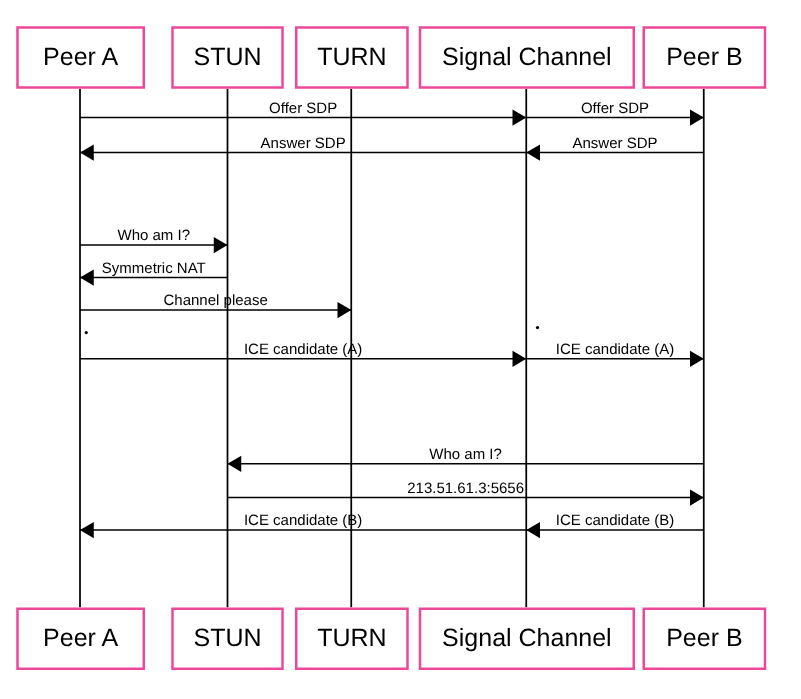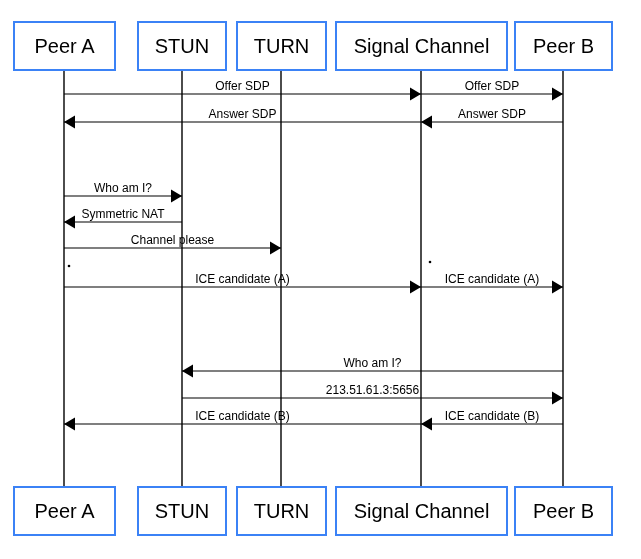--- a/index.html
+++ b/index.html
@@ -13,21 +13,21 @@
   }
   .canvas svg {
     position: absolute;
     left: 0; top: 0;
     width: 641px; height: 559px;
   }
   .actor-box {
     position: absolute;
     height: 50px;
     box-sizing: border-box;
-    border: 2px solid #3b82f6;
+    border: 2px solid #ec4899;
     background: #ffffff;
     display: flex;
     align-items: center;
     justify-content: center;
     font-size: 20px;
     color: #000000;
     white-space: nowrap;
   }
 </style>
 </head>

